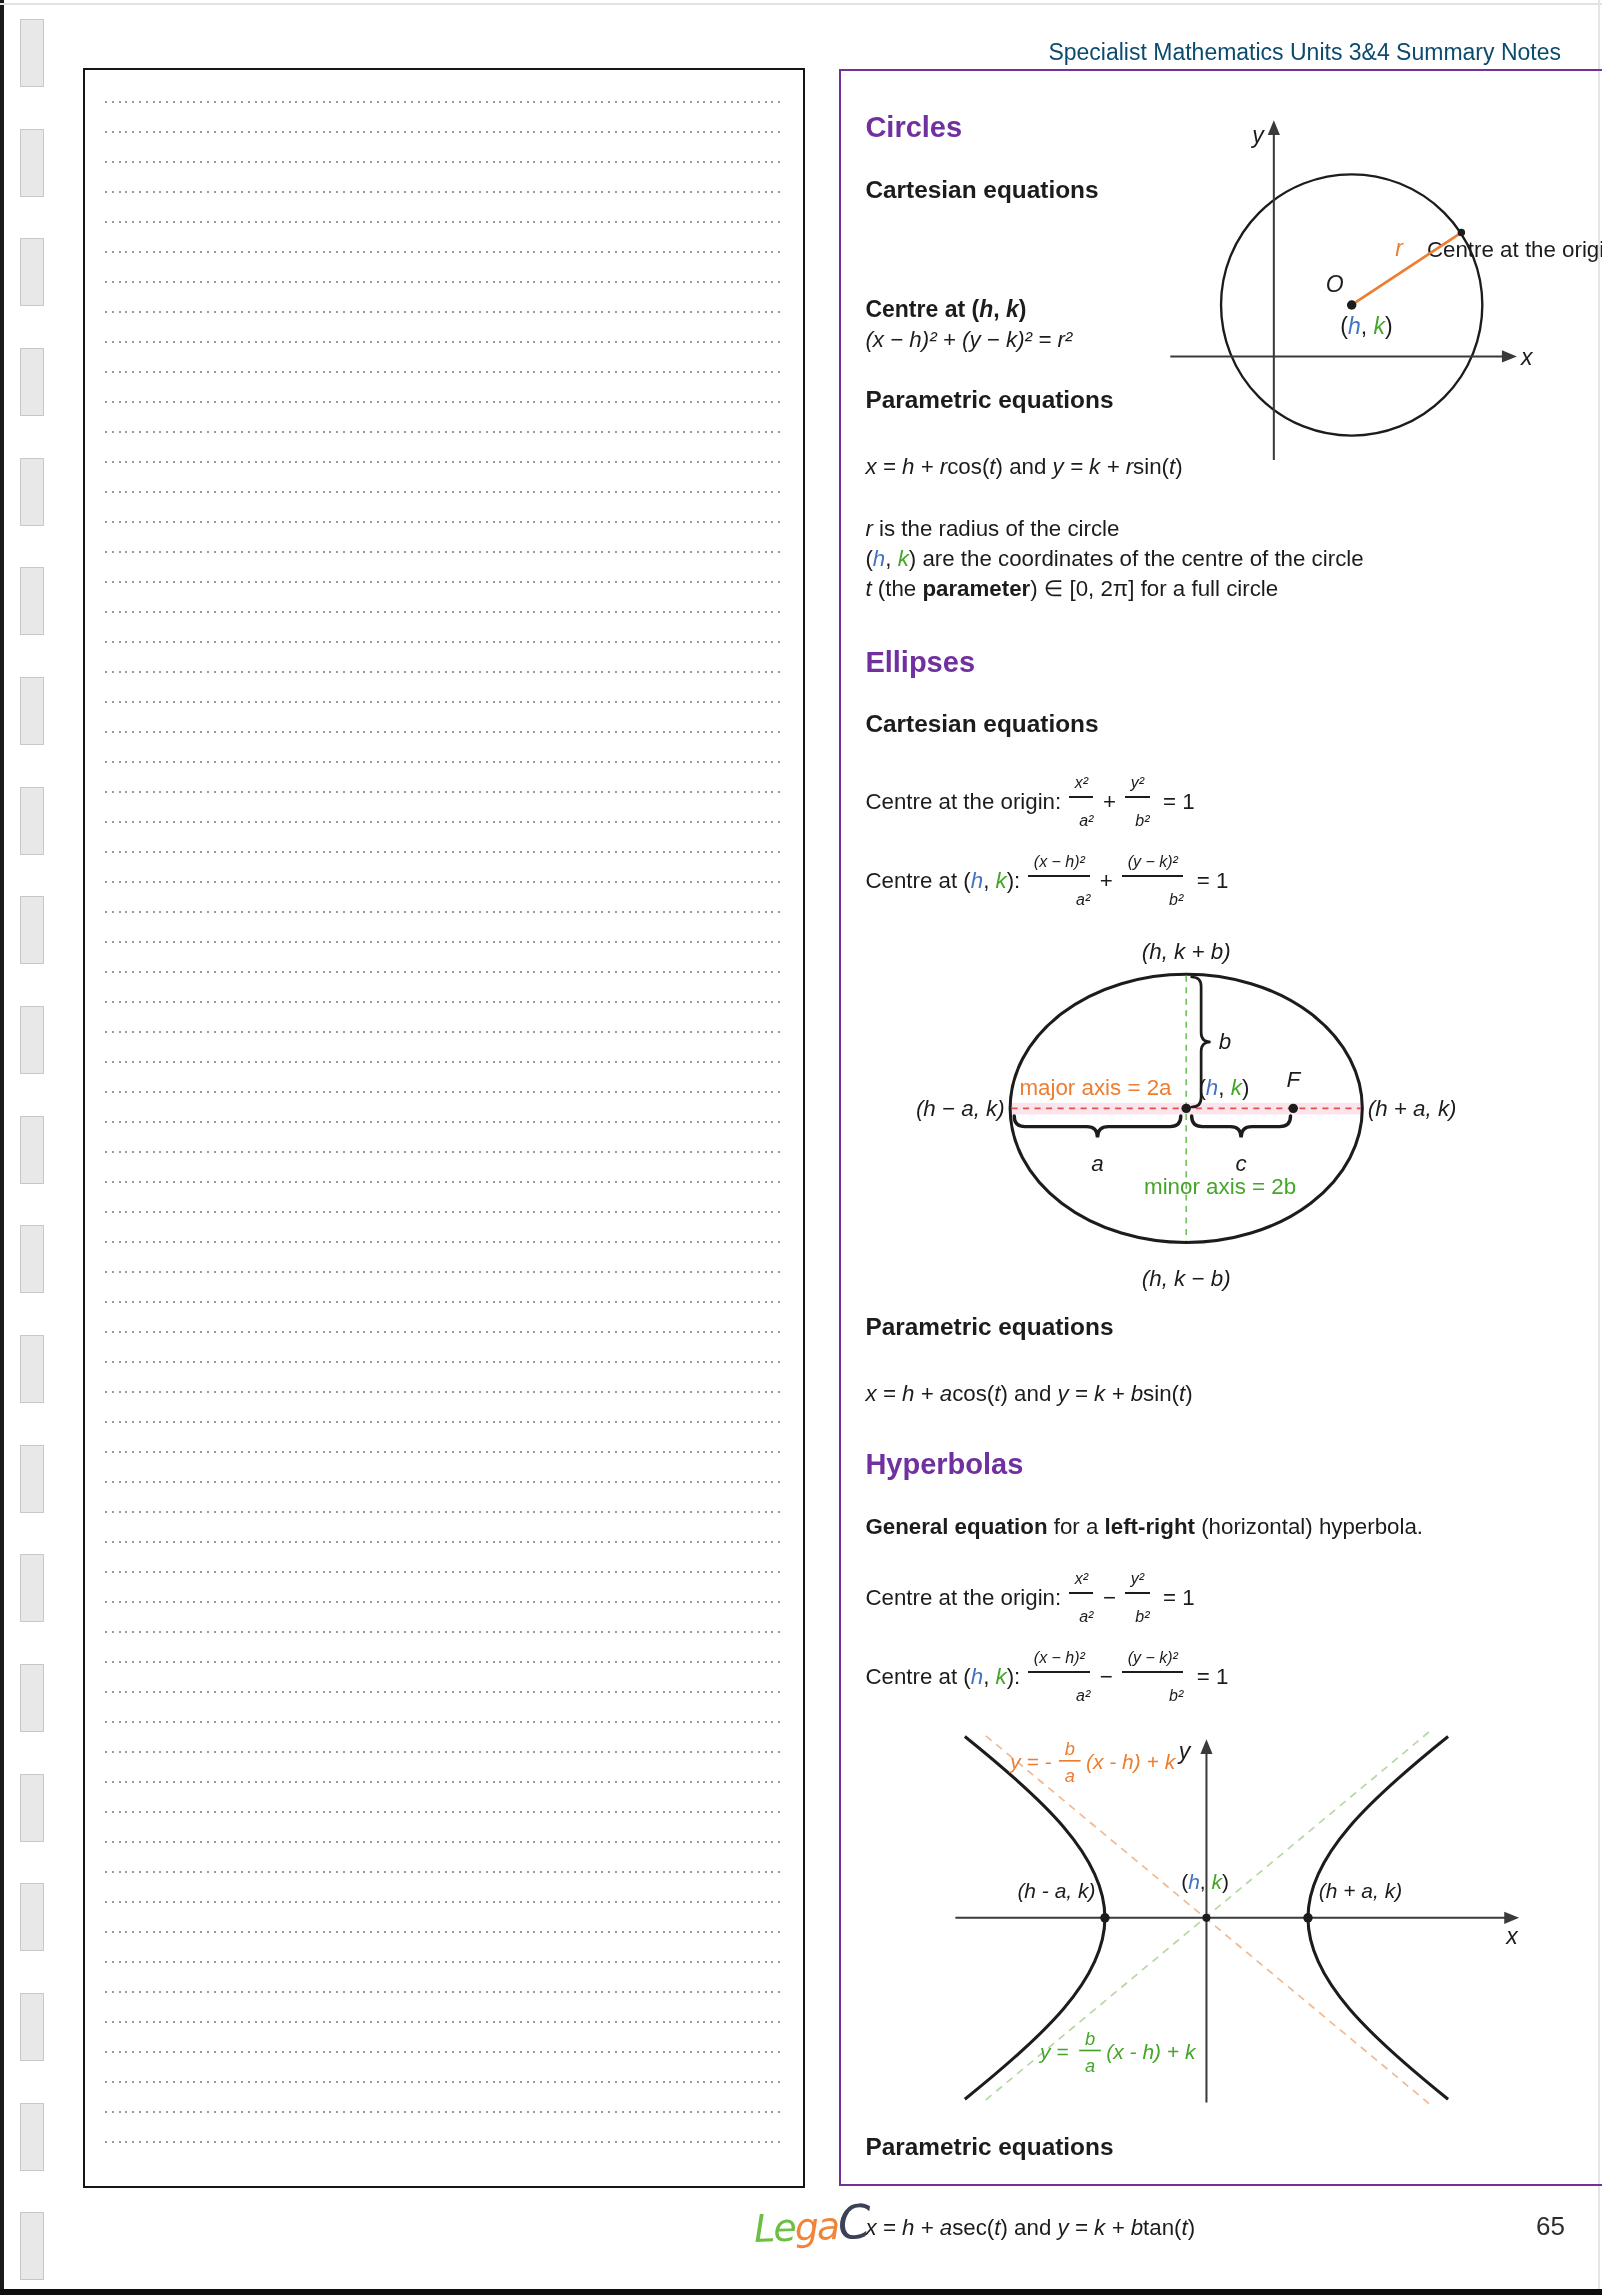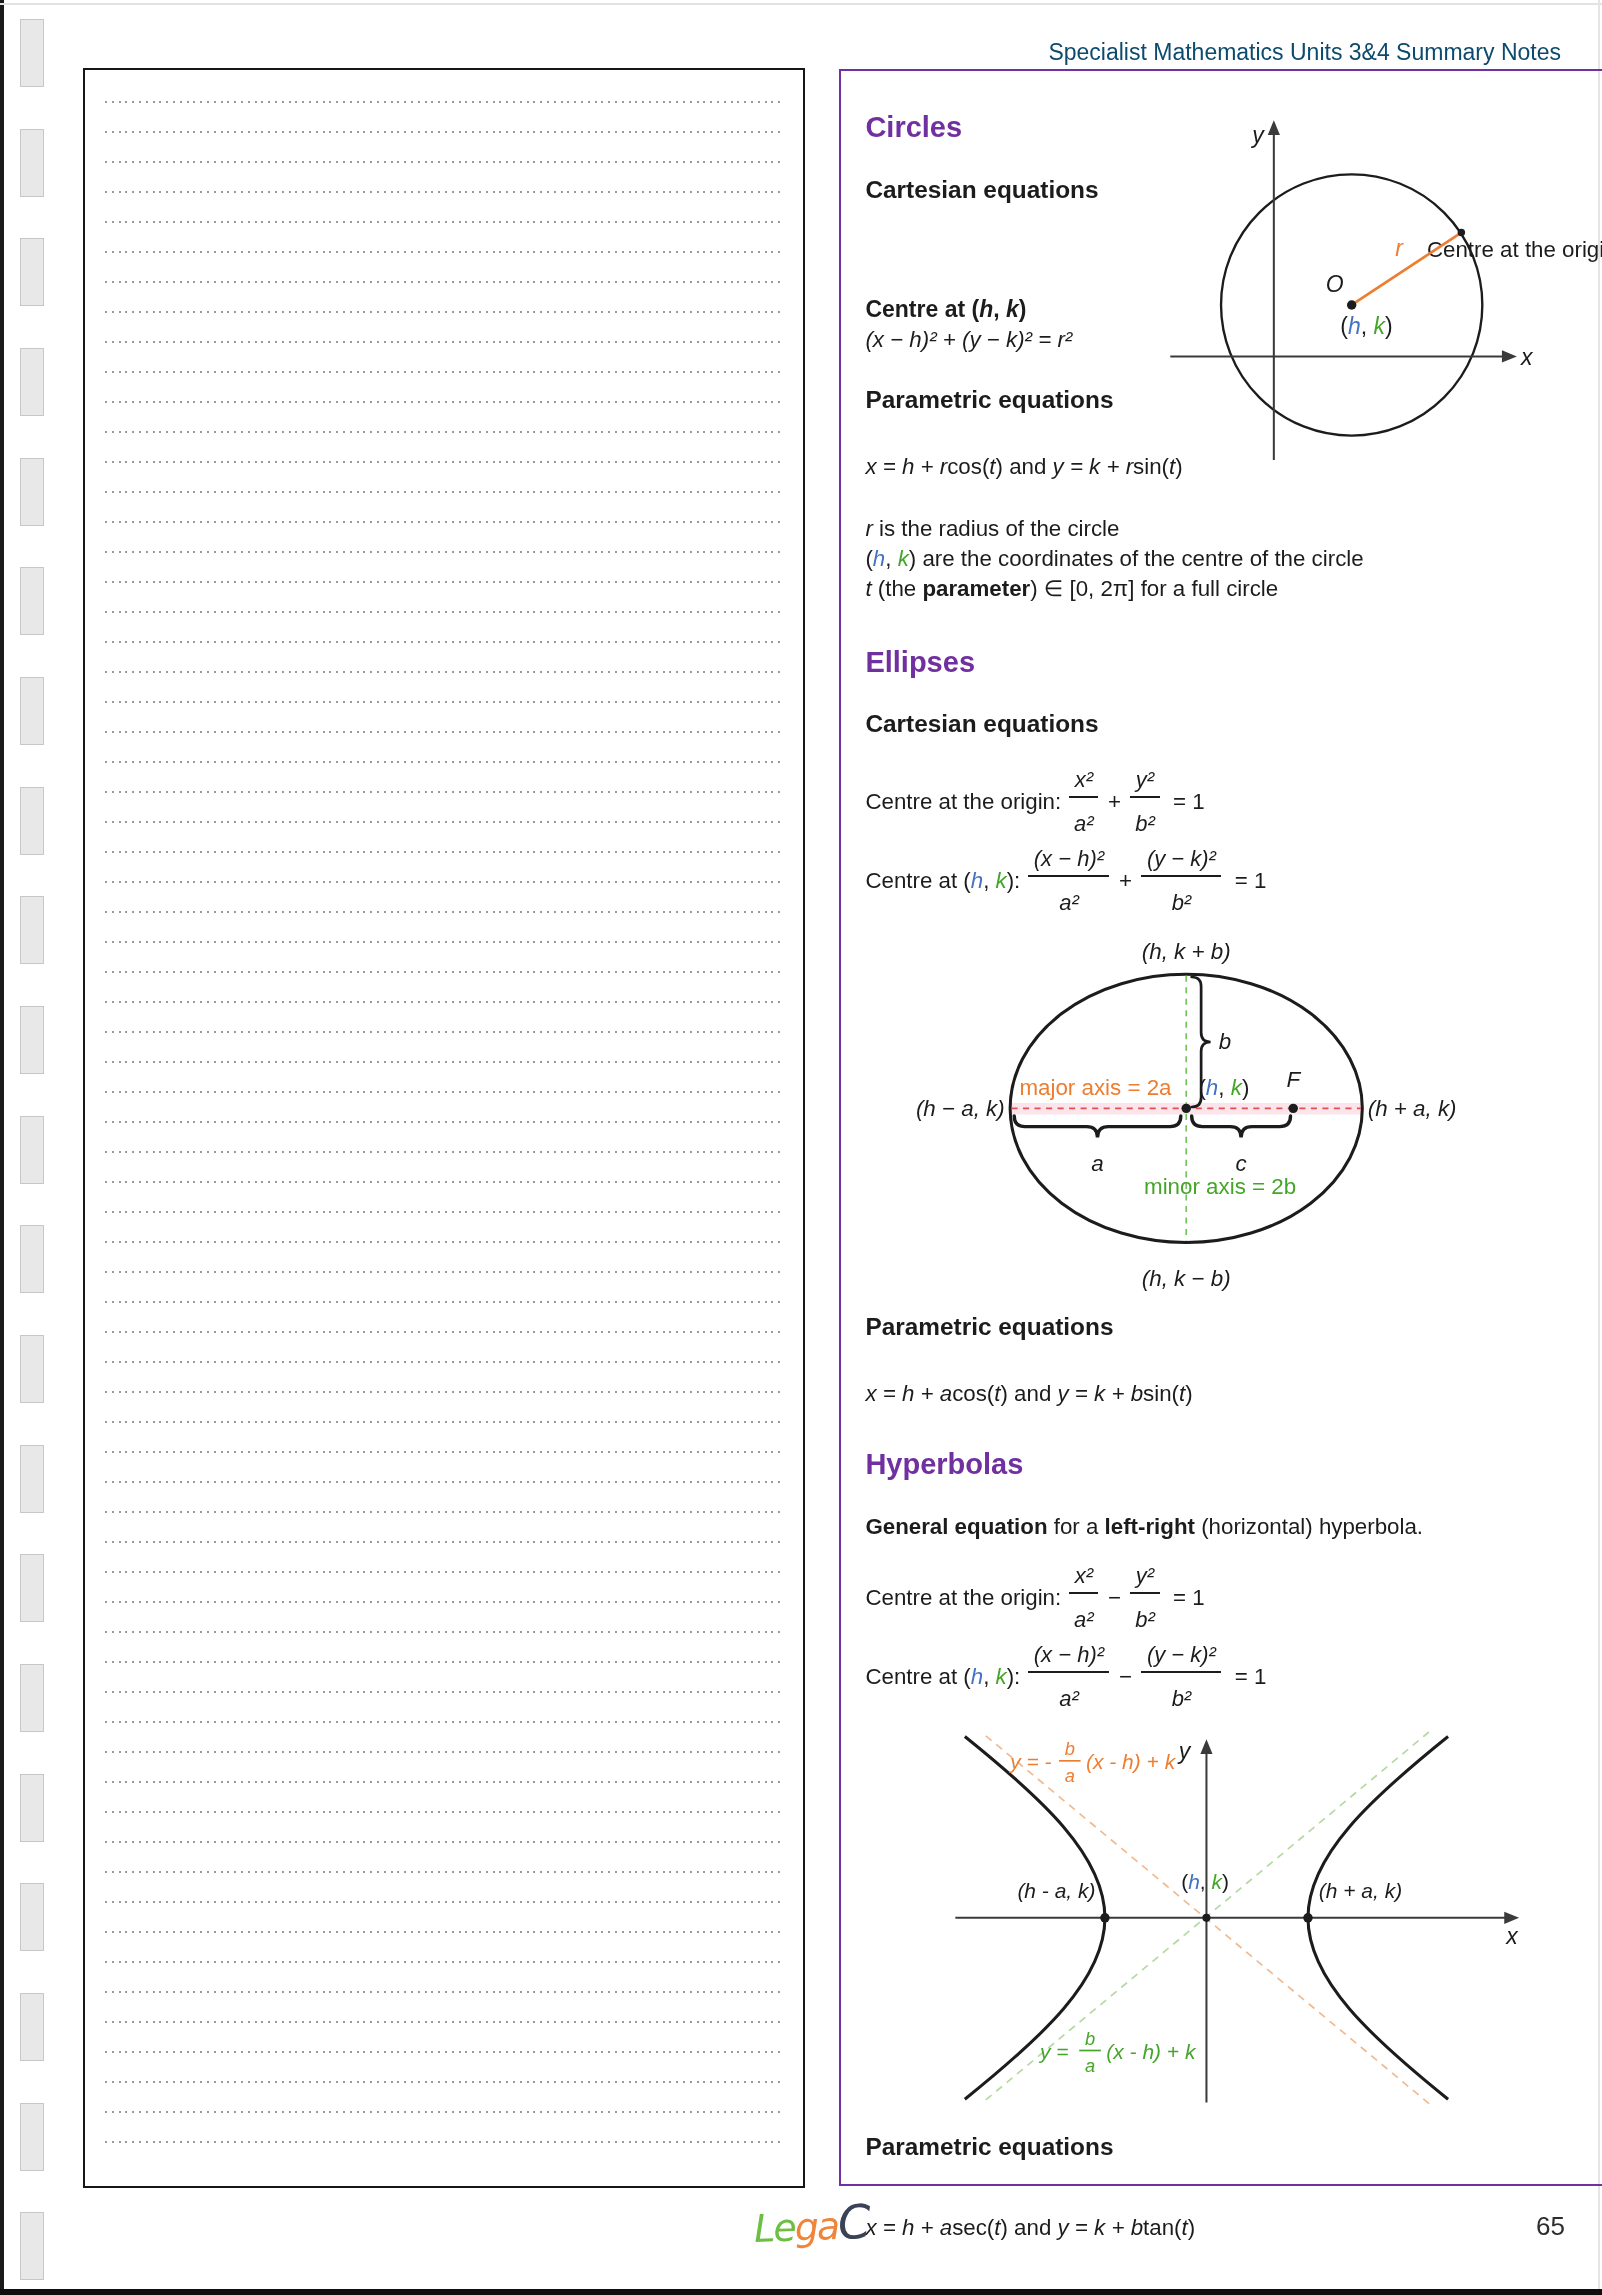--- a/index.html
+++ b/index.html
@@ -35,21 +35,21 @@
   .body-line{font-size:22.3px;line-height:1.36;color:#1c1c1c;}
   .i{font-style:italic;}
   .b{font-weight:700;}
   .blue{color:#4472c4;fill:#4472c4;}
   .green{color:#45a52a;fill:#45a52a;}
   .orange{color:#ed7d31;fill:#ed7d31;}
   .mt24{margin-top:16.2px;}.mt26{margin-top:17.6px;}.mt40{margin-top:27px;}.mt46{margin-top:31px;}.mt56{margin-top:38px;}.mt60{margin-top:41px;}
 
   
   .eq-frac{display:flex;align-items:center;font-size:22.3px;height:79px;}
-  .frac{display:inline-flex;flex-direction:column;align-items:center;margin:0 8.1px;font-size:22px;line-height:1.12;}
+  .frac{display:inline-flex;flex-direction:column;align-items:flex-end;margin:0 8.1px;font-size:16px;line-height:1.12;}
   .frac .num{padding:0 5.4px 3.4px 5.4px;border-bottom:2px solid #1c1c1c;}
   .frac .den{padding-top:14px;}
   .eq-op{margin:0 1.4px;}
   .eq-rhs{margin-left:5.4px;}
 
   
   .circle-diagram{position:absolute;left:302px;top:37px;width:393px;height:352px;}
   .ellipse-diagram{display:block;margin:16.2px 0 0 30px;width:596px;height:359px;}
   .hyperbola-diagram{display:block;margin:10.8px 0 0 80px;width:596px;height:379px;}
   svg text{font-family:"Liberation Sans",sans-serif;fill:#1c1c1c;}

